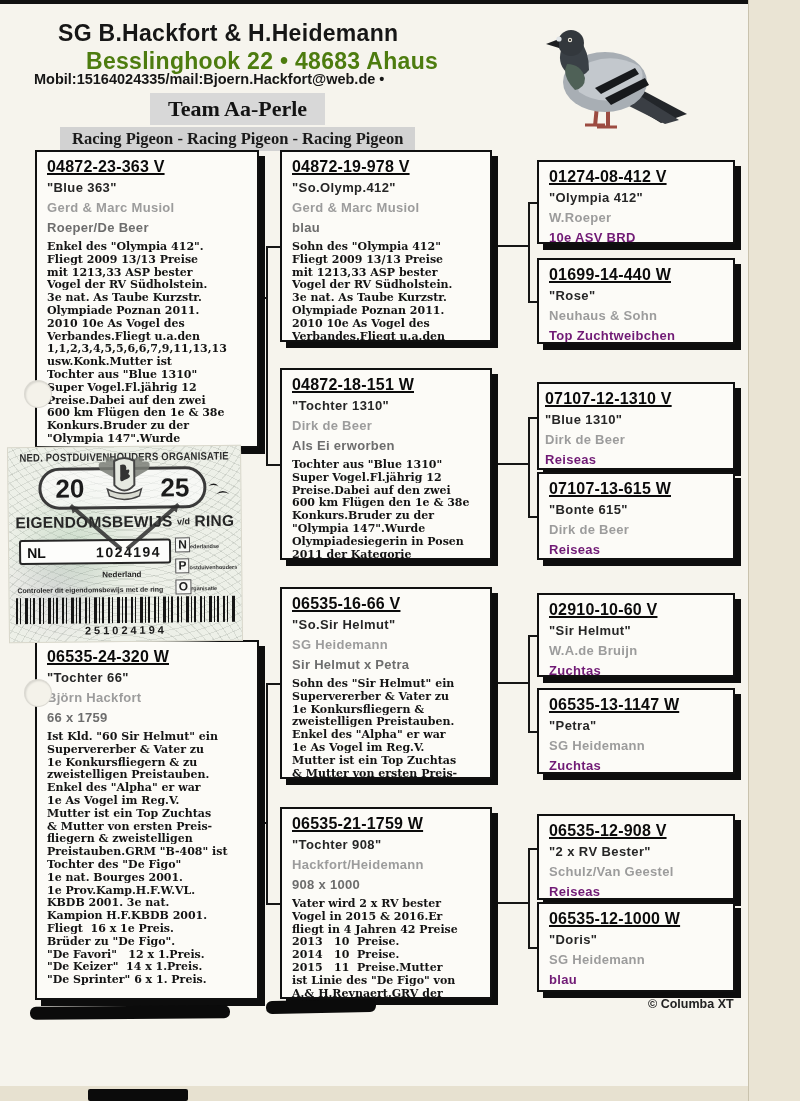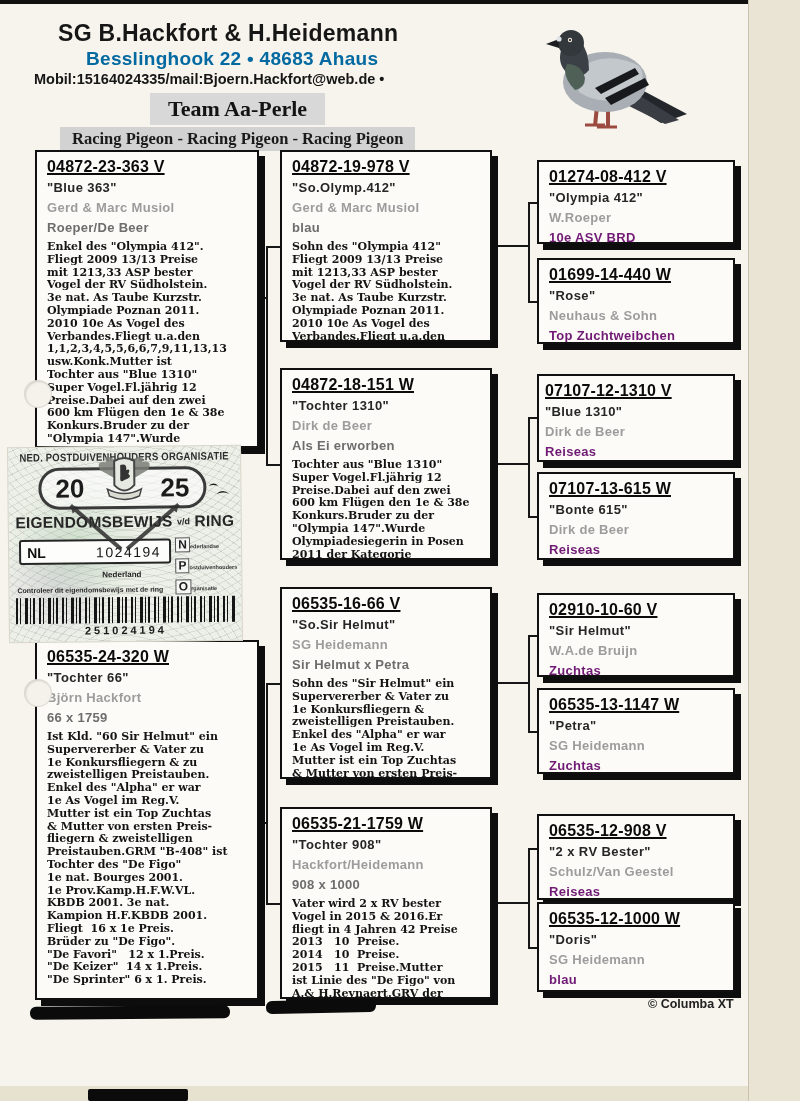--- a/index.html
+++ b/index.html
@@ -2,21 +2,21 @@
 <html><head>
 <meta charset="utf-8">
 <style>
   html,body{margin:0;padding:0;background:#d8d2c2;}
   #canvas{position:relative;width:800px;height:1101px;background:#f6f4ed;overflow:hidden;
           font-family:"Liberation Sans",sans-serif;}
   .abs{position:absolute;}
 
   
   .h-title{left:58px;top:20px;font-size:23px;font-weight:900;color:#161616;letter-spacing:.3px;}
-  .h-address{left:86px;top:48px;font-size:19px;font-weight:900;color:#0369a1;letter-spacing:.3px;}
+  .h-address{left:86px;top:48px;font-size:23px;font-weight:900;color:#4d7c0f;letter-spacing:.3px;}
   .h-contact{left:34px;top:71px;font-size:14.5px;font-weight:800;color:#161616;}
   .h-team{left:150px;top:93px;background:#d8d8d8;padding:3px 18px;
           font-family:"Liberation Serif",serif;font-size:22px;font-weight:900;color:#131313;}
   .h-banner{left:60px;top:127px;background:#d2d2d2;padding:2px 12px;
           font-family:"Liberation Serif",serif;font-size:16.5px;font-weight:900;color:#1a1a1a;}
 
   
   .pbox{position:absolute;background:#fcfbf7;border:2px solid #101010;
         box-shadow:6px 6px 0 #0d0d0d;padding:6px 10px 4px 10px;overflow:hidden;box-sizing:border-box;}
   .ring{font-size:16px;font-weight:900;color:#0b0b0b;letter-spacing:.2px;
@@ -56,21 +56,21 @@
   .st-year{font-size:26px;font-weight:900;color:#1b1b1b;}
   .st-crest{position:absolute;top:4px;left:86px;width:60px;height:58px;z-index:3;}
   .st-birds{position:absolute;top:34px;left:198px;width:26px;height:20px;}
   .st-arrows{position:absolute;top:56px;left:52px;width:128px;height:50px;z-index:3;opacity:.85;}
   .st-title{position:absolute;top:66px;left:0;width:100%;text-align:center;z-index:2;color:#262626;}
   .st-title .big{font-size:15.5px;font-weight:900;letter-spacing:.2px;}
   .st-title .mid{font-size:9px;font-weight:900;vertical-align:2px;}
   .st-nlbox{position:absolute;top:92px;left:10px;width:152px;height:25px;background:#fdfdfb;
           border:2.5px solid #262626;border-radius:3px;box-sizing:border-box;display:flex;align-items:center;}
   .st-nl{font-size:14px;font-weight:900;color:#111;margin-left:6px;}
-  .st-num{margin-left:auto;margin-right:8px;font-size:14px;font-weight:400;letter-spacing:1.5px;color:#161616;}
+  .st-num{margin-left:auto;margin-right:8px;font-size:14px;font-weight:700;letter-spacing:1.5px;color:#161616;}
   .st-npo{position:absolute;top:88px;right:4px;}
   .st-npo .row{margin-bottom:3px;white-space:nowrap;}
   .st-npo .L{display:inline-block;font-size:12px;font-weight:900;color:#1e1e1e;background:rgba(255,255,255,.6);
           border:1px solid #555;padding:0 2px;line-height:13px;}
   .st-npo .r{font-size:5.5px;font-weight:800;color:#333;}
   .st-country{position:absolute;top:123px;left:64px;font-size:8px;font-weight:800;color:#222;padding-left:29px;}
   .st-check{position:absolute;top:139px;left:8px;font-size:7px;font-weight:800;color:#2c2c2c;}
   .st-barcode{position:absolute;top:150px;left:6px;width:220px;height:26px;
           background:repeating-linear-gradient(90deg,
             #151515 0 2px, transparent 2px 4px,
@@ -263,21 +263,21 @@
     <div class="note">10e ASV BRD</div>
   </div>
 
   <div class="pbox gen3" style="left:537px;top:258px;width:198px;height:86px;">
     <div class="ring">01699-14-440 W</div>
     <div class="pname">"Rose"</div>
     <div class="breeder">Neuhaus &amp; Sohn</div>
     <div class="note">Top Zuchtweibchen</div>
   </div>
 
-  <div class="pbox gen3" style="left:537px;top:374px;width:198px;height:88px;padding-left:6px;">
+  <div class="pbox gen3" style="left:537px;top:382px;width:198px;height:88px;padding-left:6px;">
     <div class="ring">07107-12-1310 V</div>
     <div class="pname">"Blue 1310"</div>
     <div class="breeder">Dirk de Beer</div>
     <div class="note">Reiseas</div>
   </div>
 
   <div class="pbox gen3" style="left:537px;top:472px;width:198px;height:88px;">
     <div class="ring">07107-13-615 W</div>
     <div class="pname">"Bonte 615"</div>
     <div class="breeder">Dirk de Beer</div>

